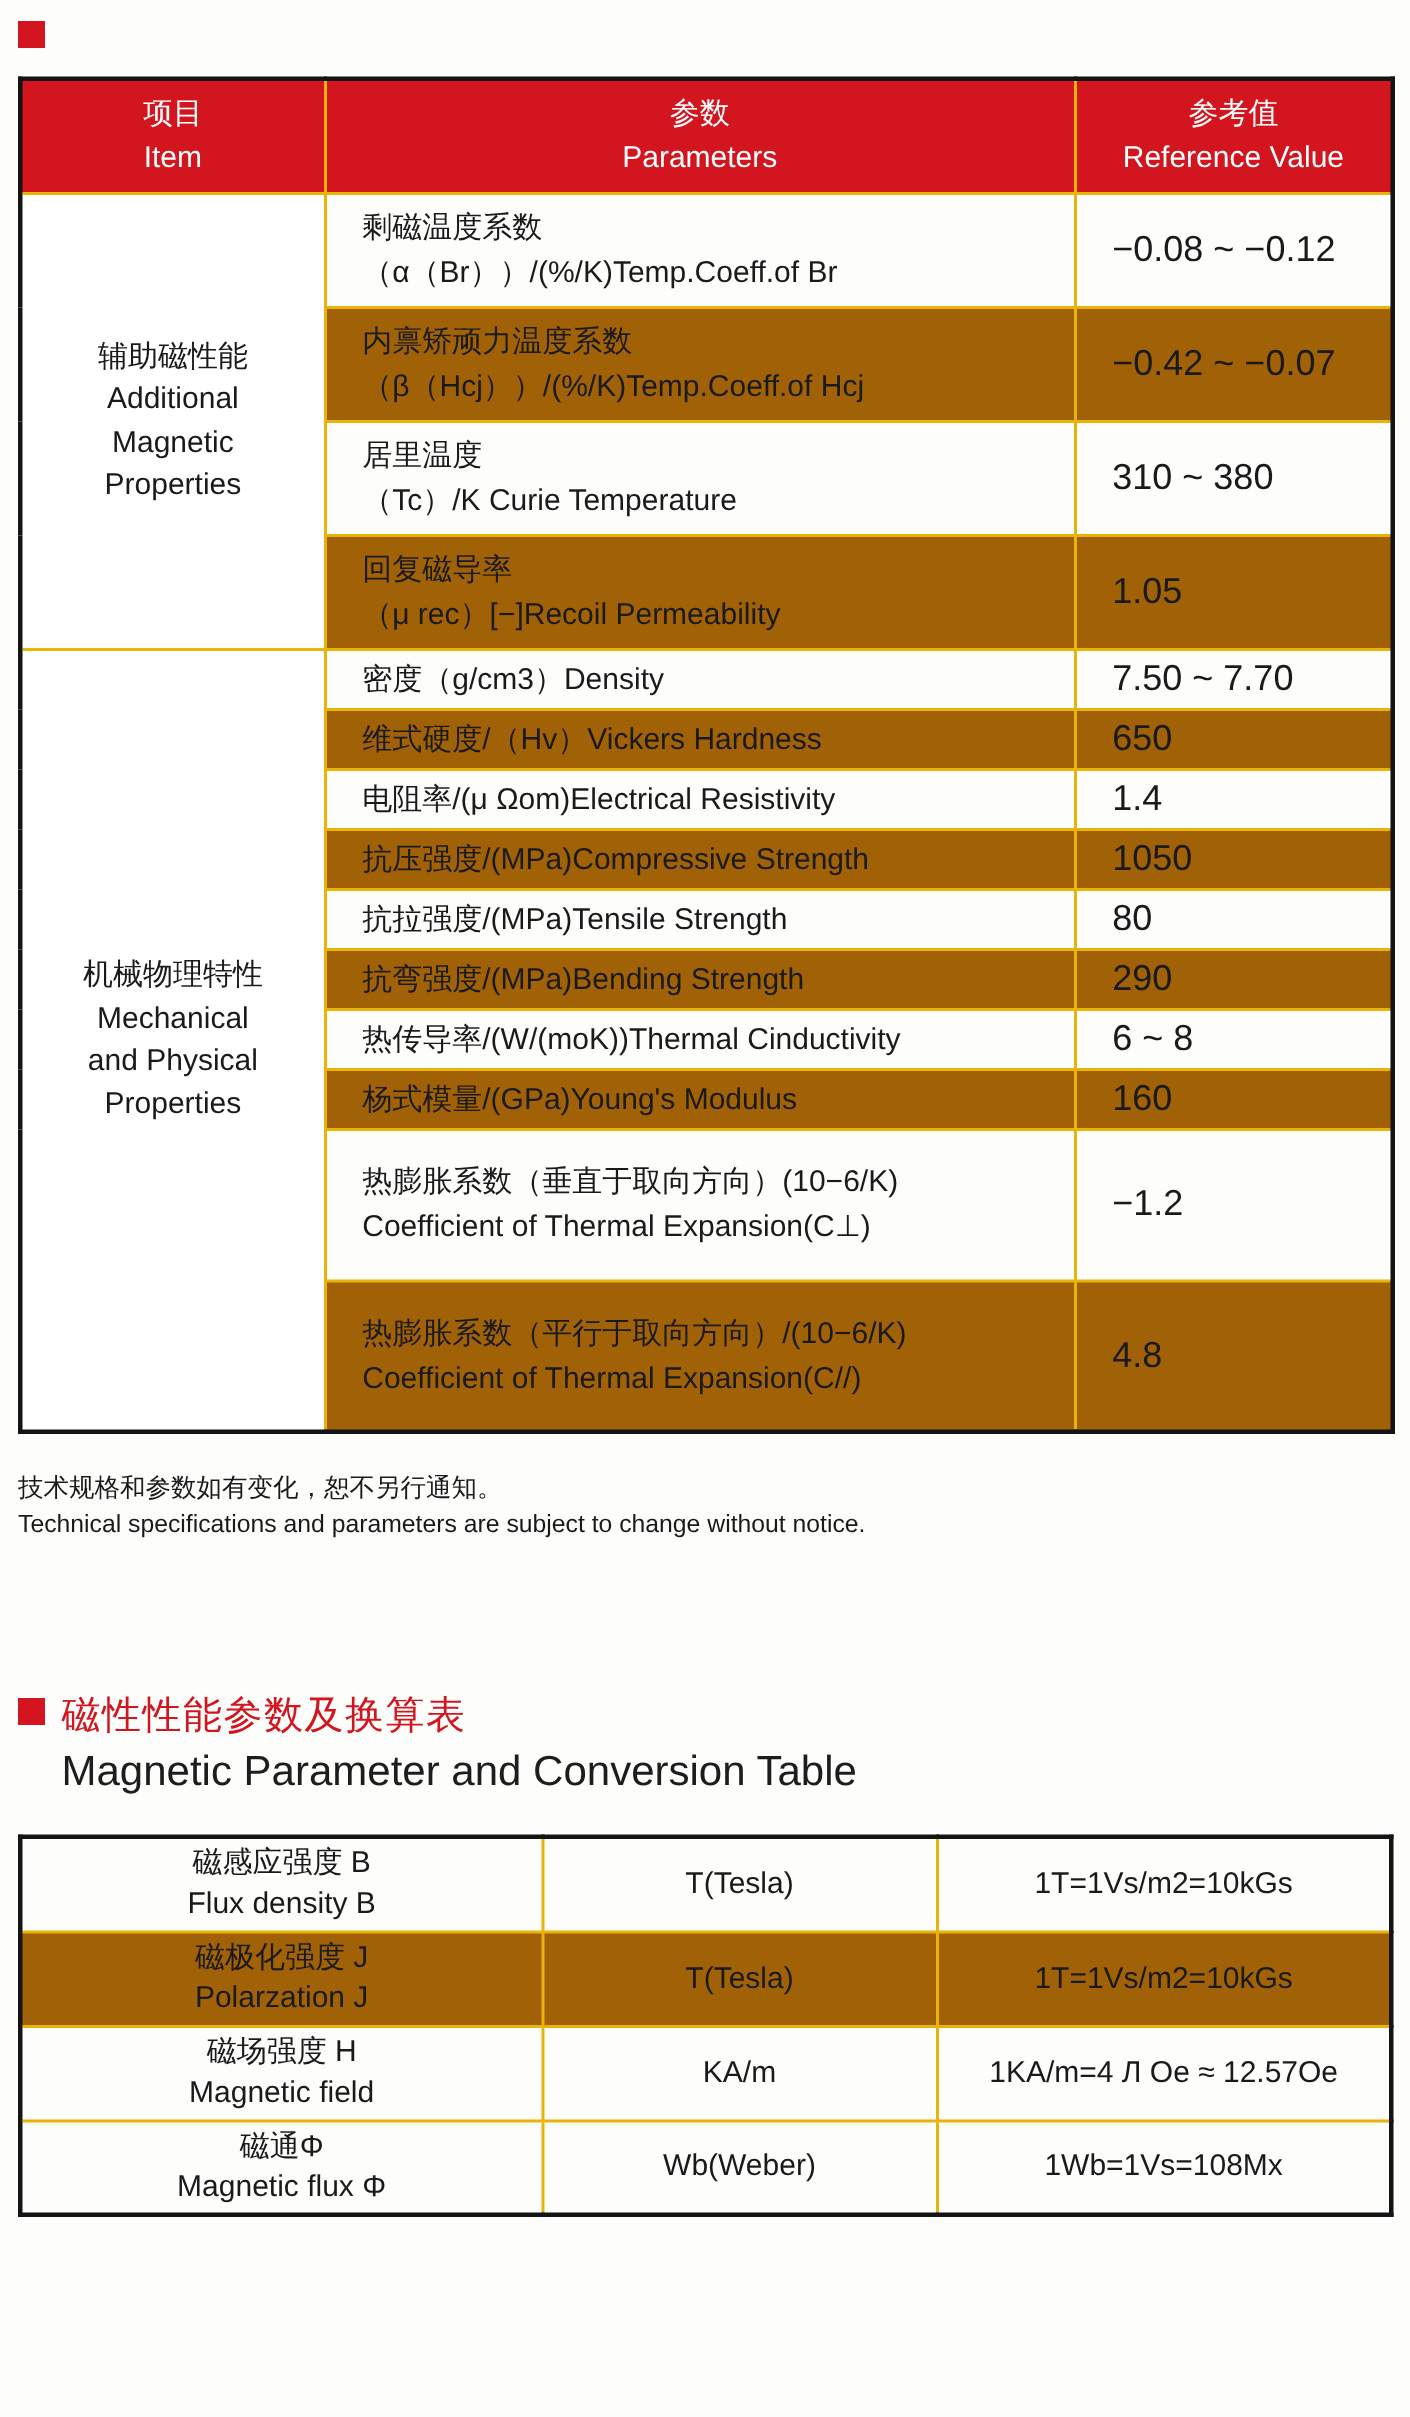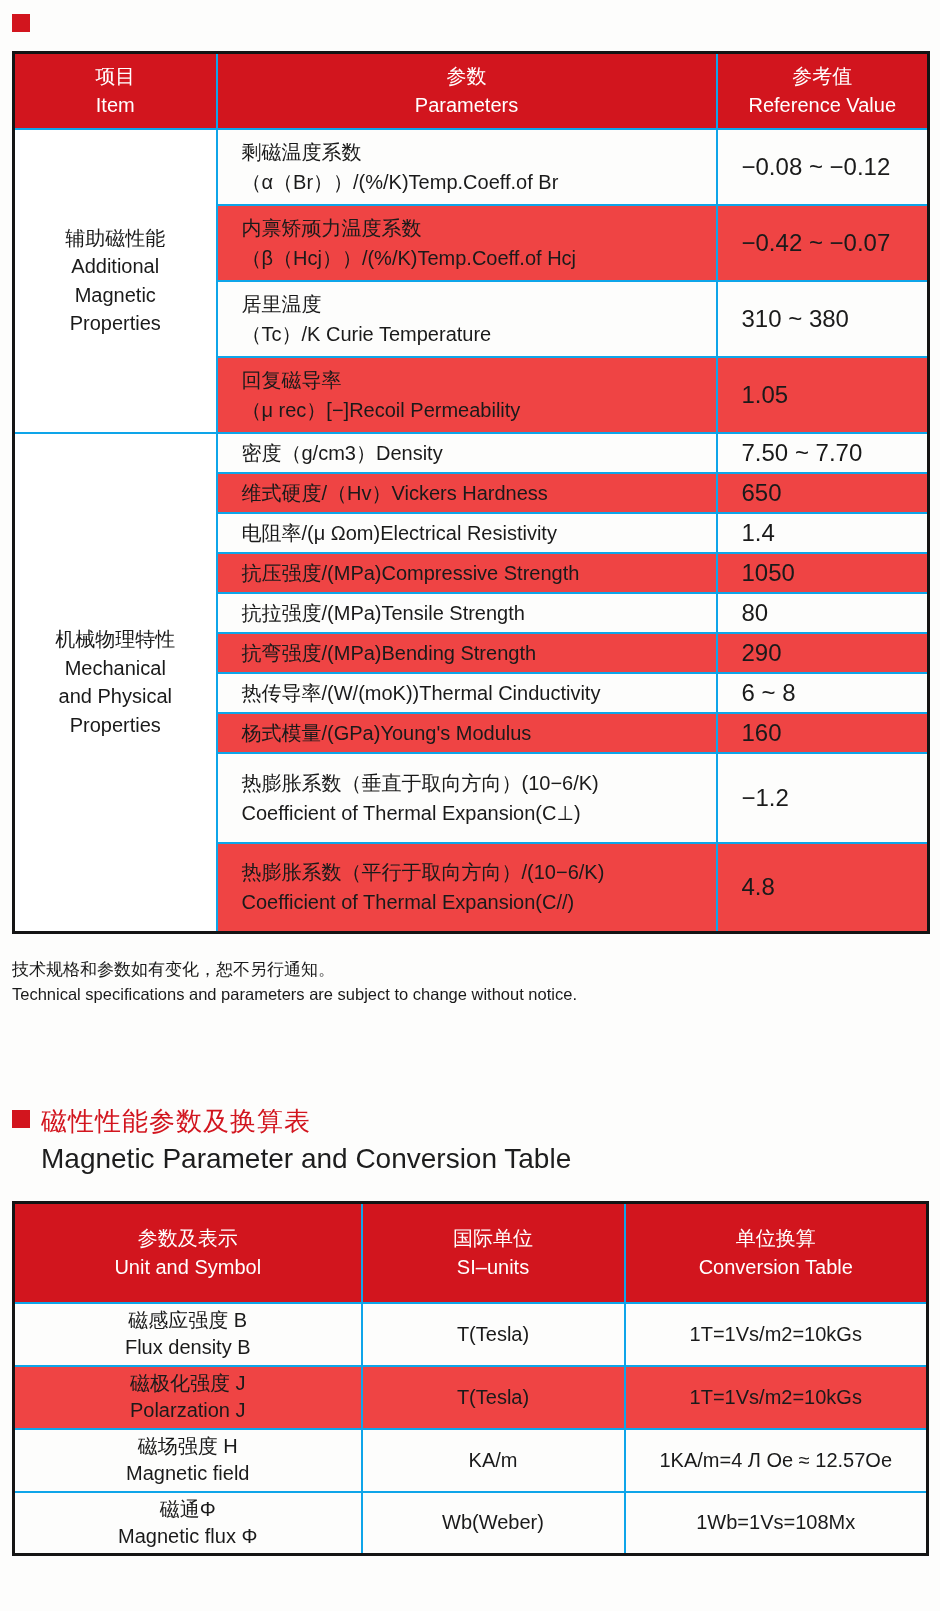--- a/index.html
+++ b/index.html
@@ -16,37 +16,37 @@
   .sec-title { display:flex; align-items:flex-start; margin-left:12px; }
   .bullet { width:18px; height:18px; background:#d2151e; flex:0 0 auto; margin-top:6px; margin-right:11px; }
   .sec-title-1 { padding-top:8px; }
   .t-zh { color:#d2151e; font-size:26px; font-weight:500; letter-spacing:1px; }
   .t-en { color:#1d1d1d; font-size:25px; font-weight:400; }
   .t-en-inline { margin-left:8px; }
   .t-en-below { margin-left:41px; font-size:28px; margin-top:4px; }
 
   
   table { border-collapse:collapse; margin-left:12px; table-layout:fixed; }
-  th, td { border:2px solid #0ea5e9; vertical-align:middle; }
+  th, td { border:2px solid #eab308; vertical-align:middle; }
   table { border:3px solid #141414; }
   th {
     background:#d2151e; color:#ffffff; font-weight:400;
     font-size:20px; line-height:1.45; text-align:center;
   }
-  .shade { background:#ef4444; }
+  .shade { background:#a16207; }
 
   
   .table1 { width:915px; margin-top:19px; }
   .table1 .col-item { width:203px; }
   .table1 .col-param { width:500px; }
   .table1 .col-ref { width:212px; }
   .table1 th { height:76px; }
   .tr-tall { height:76px; }
   .tr-single { height:40px; }
-  .tr-two { height:90px; }
+  .tr-two { height:101px; }
   .cell-item { text-align:center; font-size:20px; line-height:1.42; background:#ffffff; }
   .cell-param { padding-left:24px; font-size:20px; line-height:1.5;margin-top:29px; }
   .cell-ref { padding-left:24px; font-size:24px; }
 
   
   .footnote { margin:24px 0 0 12px; }
   .footnote .zh { font-size:17px; margin-bottom:4px; }
   .footnote .en { font-size:16.5px; }
 
   
@@ -168,28 +168,20 @@
 </div>
 <div class="t-en t-en-below">Magnetic Parameter and Conversion Table</div>
 
 <table class="table2">
   <colgroup>
       <col class="col-sym">
       <col class="col-si">
       <col class="col-conv">
     </colgroup>
   <tbody>
-      <tr>
-    <th class="pre">参数及表示
-Unit and Symbol</th>
-    <th class="pre">国际单位
-SI–units</th>
-    <th class="pre">单位换算
-Conversion Table</th>
-  </tr>
   <tr>
     <td class="pre">磁感应强度 B
 Flux density B</td>
     <td>T(Tesla)</td>
     <td>1T=1Vs/m2=10kGs</td>
   </tr>
   <tr class="shade">
     <td class="pre">磁极化强度 J
 Polarzation J</td>
     <td>T(Tesla)</td>

